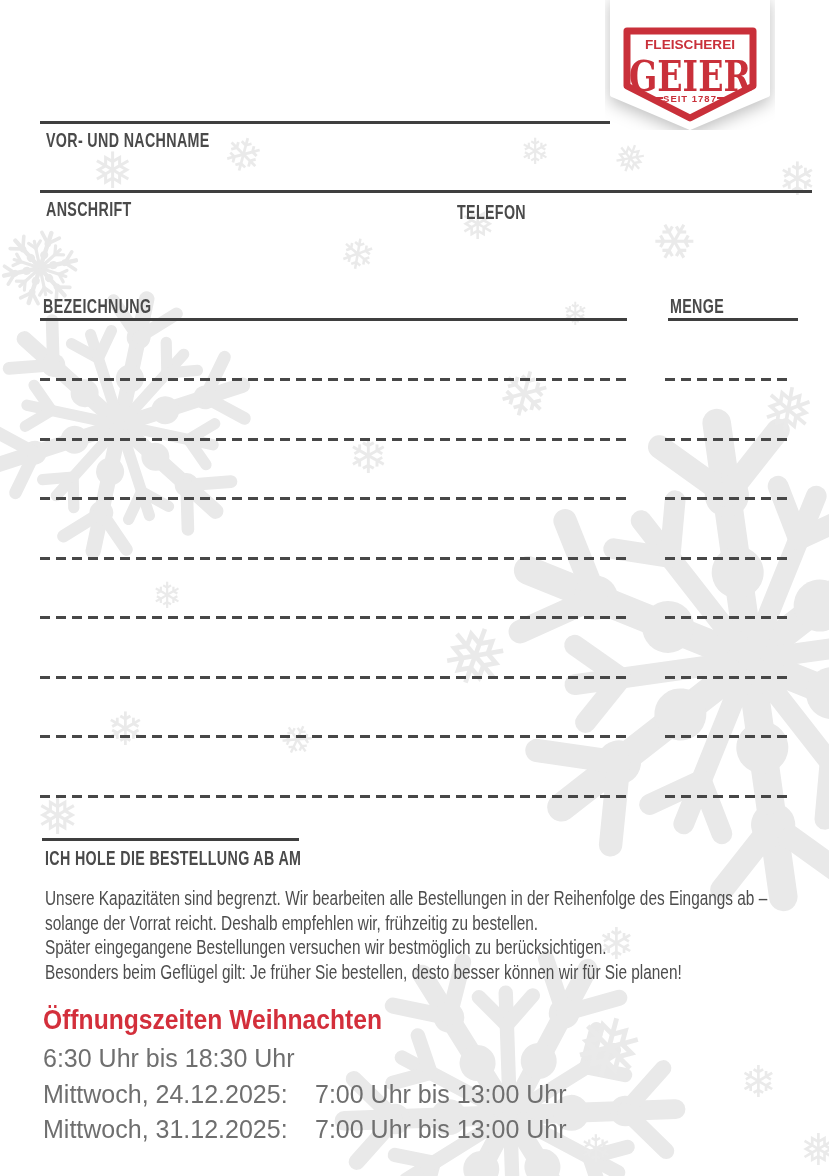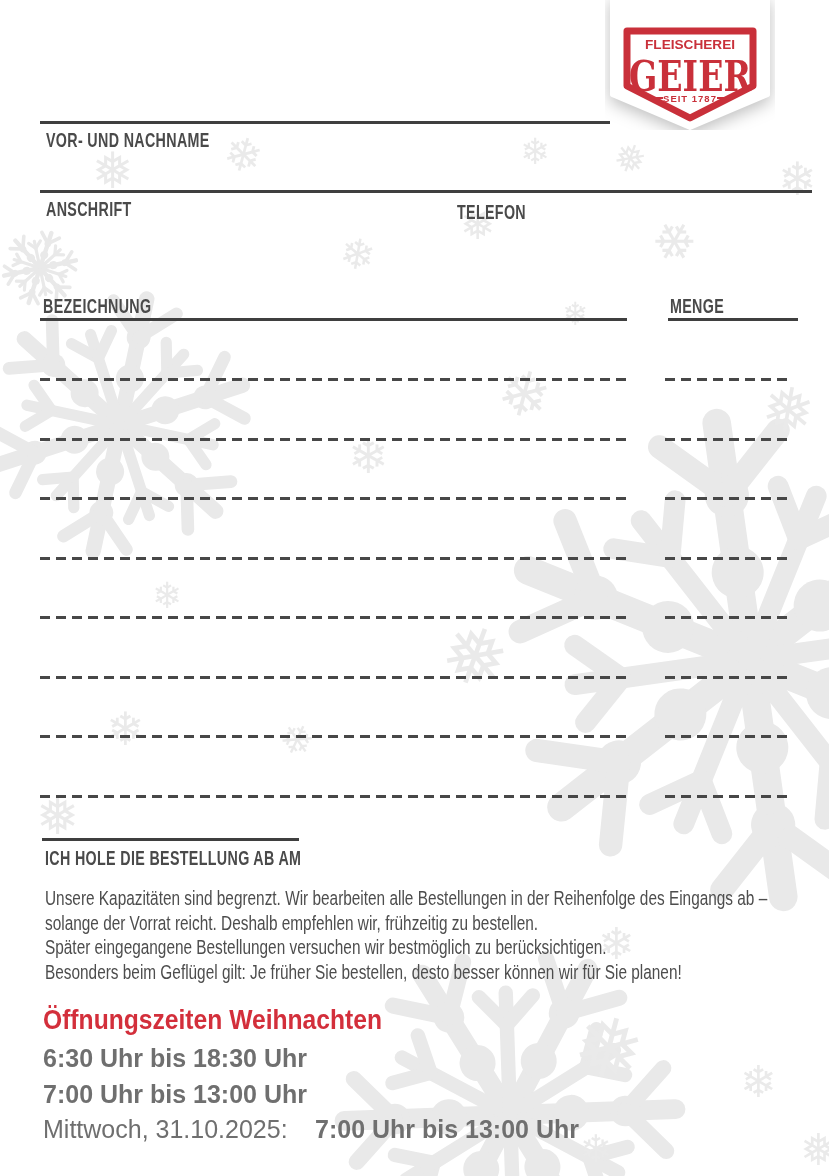--- a/index.html
+++ b/index.html
@@ -32,21 +32,21 @@
     white-space:nowrap;transform:scaleX(.75);transform-origin:0 50%;
   }
   
   .hours-title{
     position:absolute;left:43px;top:1004px;font-size:28px;font-weight:700;
     color:#d32f3b;white-space:nowrap;transform:scaleX(.88);transform-origin:0 50%;
   }
   .hours{position:absolute;left:43px;top:1041px;}
   .hours-row{display:flex;line-height:35.5px;font-size:25px;color:#6f6f6f;}
   .hours-label{width:272px;white-space:nowrap;}
-  .hours-time{white-space:nowrap;font-weight:bold;}
+  .hours-time{white-space:nowrap;}
   
   .badge{position:absolute;left:605px;top:-2px;width:170px;height:132px;}
 </style>
 </head>
 <body>
 
 <svg class="defs" aria-hidden="true">
   <defs>
     <g id="flake-beaded" stroke="#e9e9e9" fill="#e9e9e9" stroke-linecap="round">
       <circle cx="0" cy="0" r="14" stroke="none"></circle>
@@ -176,24 +176,25 @@
     <span class="note-line">Später eingegangene Bestellungen versuchen wir bestmöglich zu berücksichtigen.</span>
     <span class="note-line">Besonders beim Geflügel gilt: Je früher Sie bestellen, desto besser können wir für Sie planen!</span>
   </div>
 
   <div class="hours-title">Öffnungszeiten Weihnachten</div>
   <div class="hours">
     <div class="hours-row">
       <span class="hours-time">6:30 Uhr bis 18:30 Uhr</span>
     </div>
     <div class="hours-row">
+      <span class="hours-label">Mittwoch, 24.12.2025:</span>
       <span class="hours-time">7:00 Uhr bis 13:00 Uhr</span>
     </div>
     <div class="hours-row">
-      <span class="hours-label">Mittwoch, 31.10.2025:</span>
+      <span class="hours-label">Mittwoch, 31.12.2025:</span>
       <span class="hours-time">7:00 Uhr bis 13:00 Uhr</span>
     </div>
   </div>
 
   <svg class="badge" viewBox="0 0 170 132">
     <path d="M7,0 H163 V97 L85,130 L7,97 Z" fill="#ffffff" stroke="#ffffff" stroke-width="4" stroke-linejoin="round" style="filter:drop-shadow(0 5px 8px rgba(0,0,0,.25))"></path>
     <path d="M22,33 H148 V88 L85,120 L22,88 Z" fill="none" stroke="#c9303a" stroke-width="7" stroke-linejoin="round"></path>
     <text x="85" y="51" text-anchor="middle" font-family="&quot;Liberation Sans&quot;,sans-serif" font-weight="bold" font-size="13" fill="#c9303a" textLength="90" lengthAdjust="spacingAndGlyphs">FLEISCHEREI</text>
     <text x="85" y="93" text-anchor="middle" font-family="&quot;DejaVu Serif&quot;,serif" font-weight="bold" font-size="42" fill="#c9303a" textLength="122" lengthAdjust="spacingAndGlyphs">GEIER</text>
     <line x1="40" y1="100" x2="58" y2="100" stroke="#c9303a" stroke-width="2"></line>

